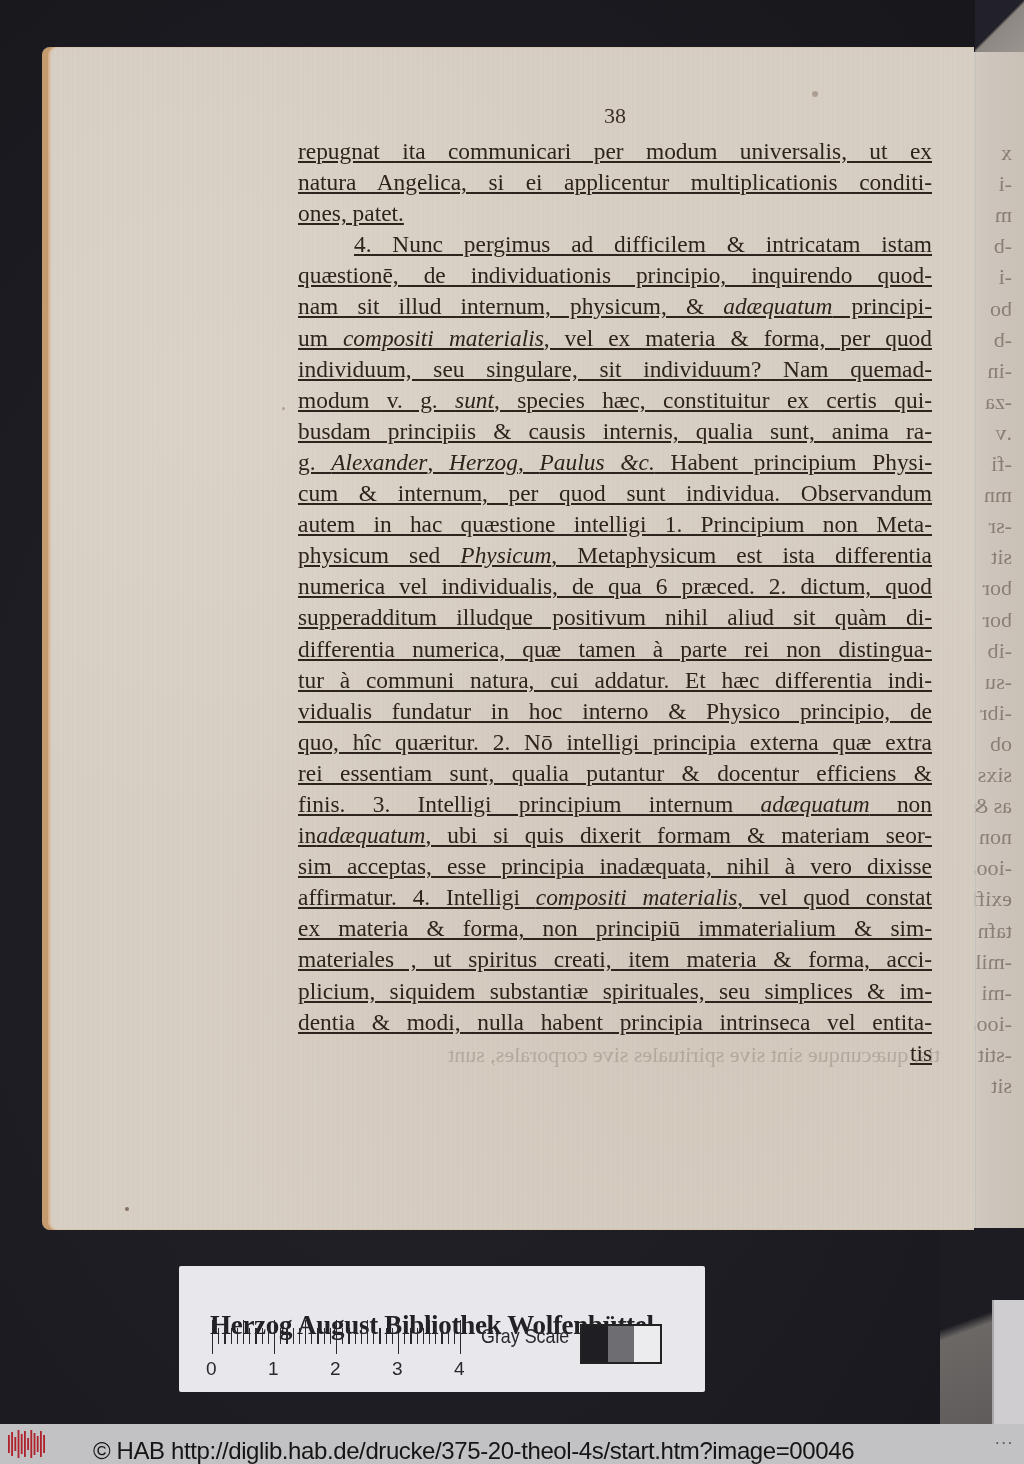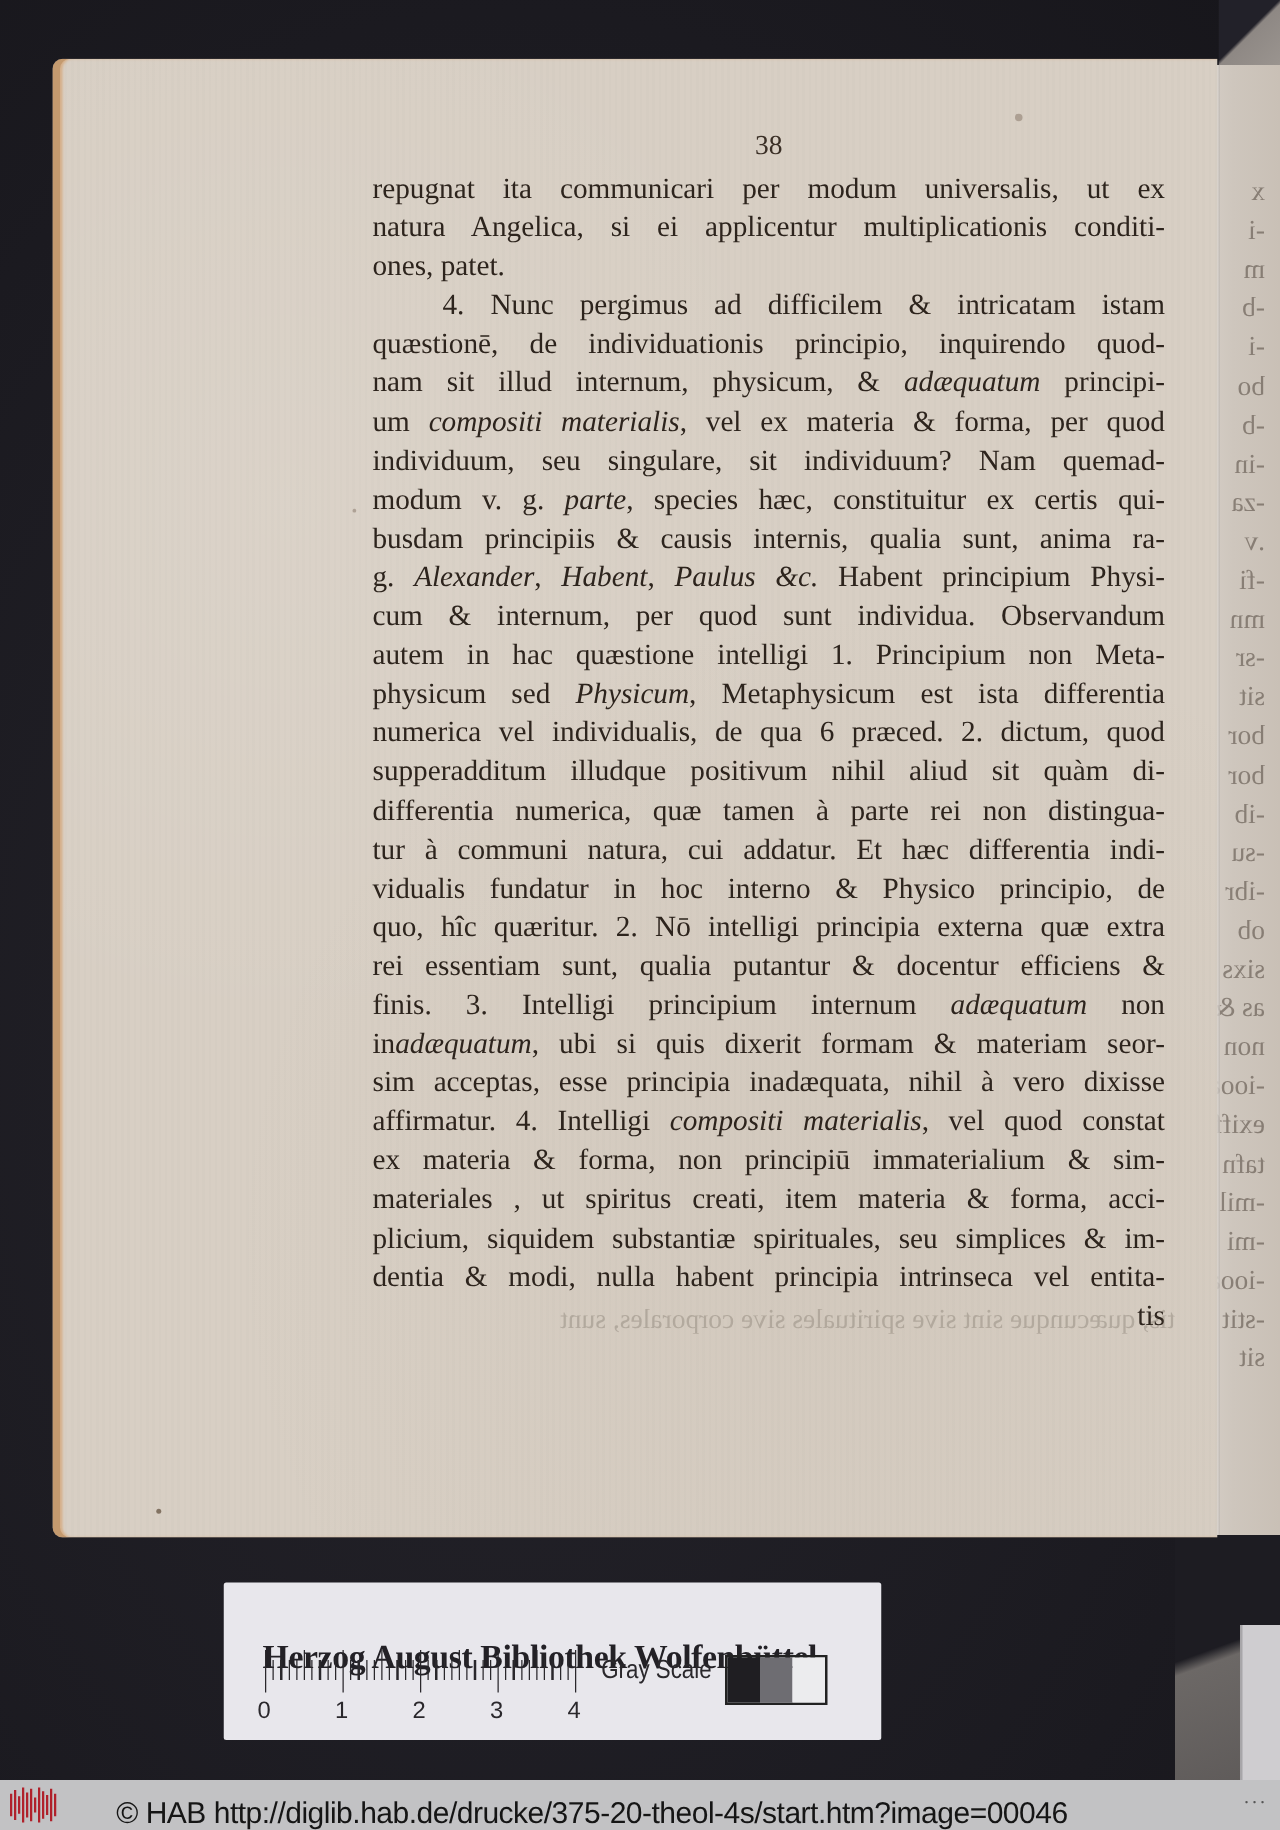--- a/index.html
+++ b/index.html
@@ -49,21 +49,21 @@
       radial-gradient(circle at 70% 80%, rgba(120,100,80,0.06), transparent 45%),
       repeating-linear-gradient(90deg, rgba(0,0,0,0.012) 0 2px, transparent 2px 5px);
     border-radius:8px 0 0 8px;
     box-shadow: inset 6px 0 0 #c49a6f, inset 8px 0 2px #d6b08a;
   }
   .page-number {
     position:absolute; left:604px; top:103px; font-size:22px; color:#3a2f26;
   }
   .text-block {
     position:absolute; left:298px; top:136px; width:634px;
-    font-size:23.4px; line-height:31.1px; color:#2d241d;
+    font-size:23.4px; line-height:31.1px; color:#2d241d;text-decoration:underline;
   }
   .line {
     display:block; white-space:nowrap; text-align:justify; text-align-last:justify;
     height:31.1px;
   }
   .line.short { text-align-last:left; }
   .line.indent { padding-left:56px; }
   .line.right { text-align-last:right; }
   .ghost-line {
     position:absolute; left:300px; top:1042px; width:640px;
@@ -170,23 +170,23 @@
 
 <div class="text-block" id="textblock">
     <span class="line">repugnat ita communicari  per modum universalis,  ut ex</span>
     <span class="line">natura Angelica, si ei applicentur multiplicationis conditi-</span>
     <span class="line short">ones, patet.</span>
     <span class="line indent">4.    Nunc pergimus ad difficilem  &amp; intricatam istam</span>
     <span class="line">quæstionē, de individuationis principio, inquirendo quod-</span>
     <span class="line">nam sit illud internum, physicum,  &amp; <i>adæquatum</i> principi-</span>
     <span class="line">um <i>compositi materialis</i>,  vel ex materia &amp; forma, per quod</span>
     <span class="line">individuum, seu singulare,  sit individuum? Nam quemad-</span>
-    <span class="line">modum v. g. <i>parte</i>, species hæc, constituitur ex certis qui-</span>
+    <span class="line">modum v. g. <i>sunt</i>, species hæc, constituitur ex certis qui-</span>
     <span class="line">busdam principiis &amp; causis internis, qualia sunt, anima ra-</span>
-    <span class="line">g. <i>Alexander</i>,  <i>Habent</i>,  <i>Paulus &amp;c.</i> Habent principium Physi-</span>
+    <span class="line">g. <i>Alexander</i>,  <i>Herzog</i>,  <i>Paulus &amp;c.</i> Habent principium Physi-</span>
     <span class="line">cum &amp; internum, per quod sunt individua.  Observandum</span>
     <span class="line">autem in hac quæstione intelligi   1. Principium non Meta-</span>
     <span class="line">physicum  sed <i>Physicum</i>, Metaphysicum est ista differentia</span>
     <span class="line">numerica vel individualis, de qua 6 præced. 2. dictum, quod</span>
     <span class="line">supperadditum  illudque positivum nihil  aliud sit quàm di-</span>
     <span class="line">differentia numerica, quæ tamen à parte rei non distingua-</span>
     <span class="line">tur à communi natura, cui addatur. Et hæc differentia indi-</span>
     <span class="line">vidualis fundatur in hoc interno &amp; Physico principio,  de</span>
     <span class="line">quo, hîc quæritur. 2. Nō intelligi principia externa quæ extra</span>
     <span class="line">rei essentiam sunt, qualia putantur &amp; docentur efficiens &amp;</span>

